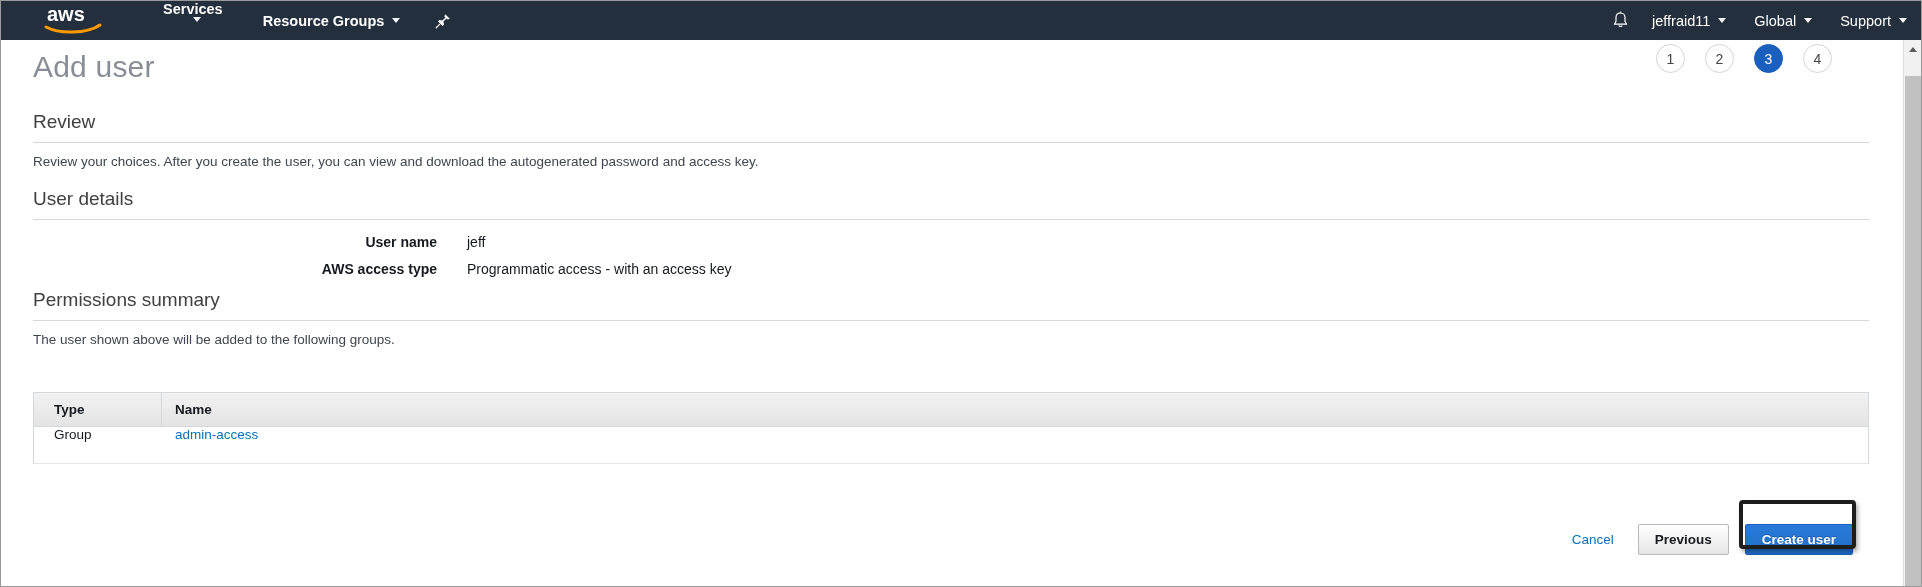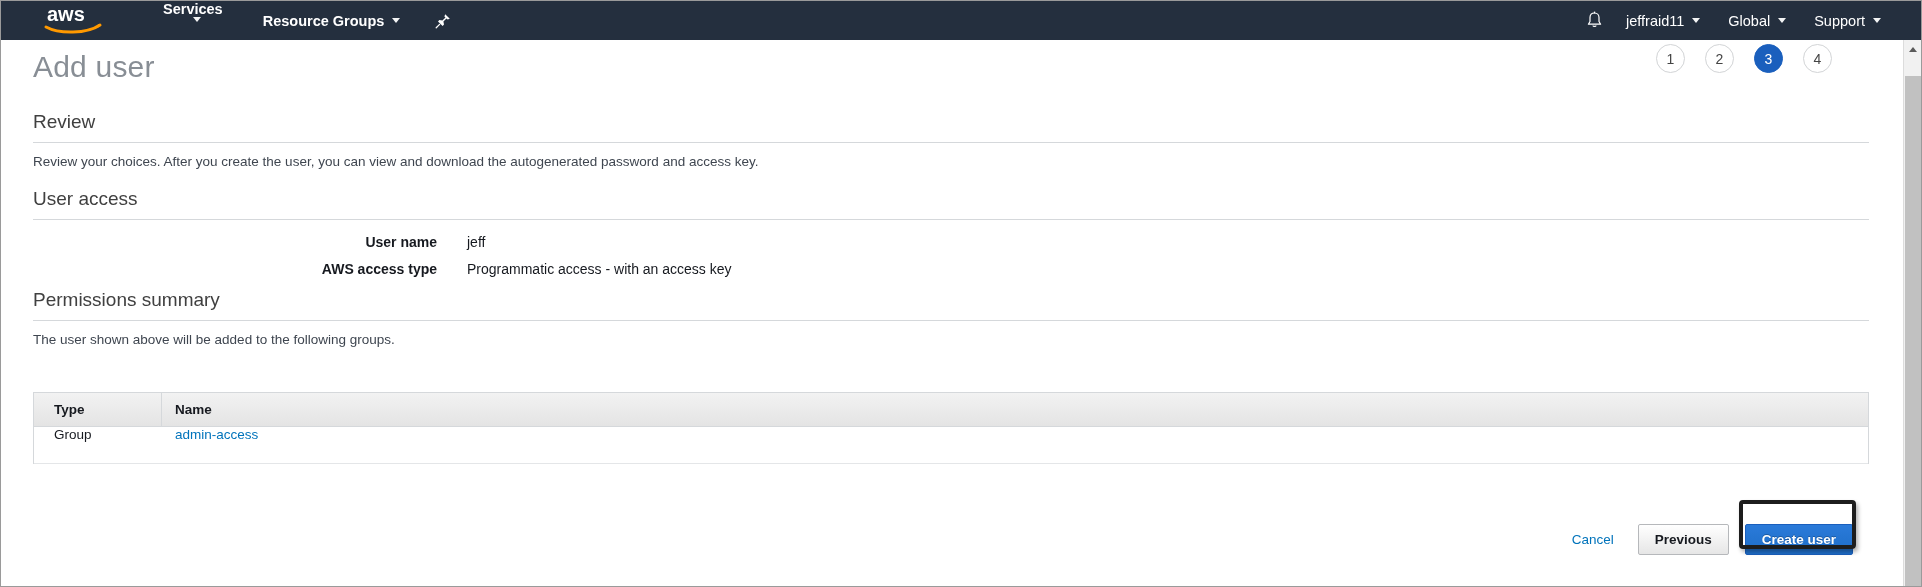--- a/index.html
+++ b/index.html
@@ -68,21 +68,20 @@
     width: 26px; height: 39px;
     display: flex; align-items: center; justify-content: center;
     cursor: pointer;
   }
 
   .nav-right {
     margin-left: auto;
     display: flex;
     align-items: center;
     height: 39px;
-    padding-right: 26px;
   }
   .bell-btn {
     width: 34px; height: 39px;
     display: flex; align-items: center; justify-content: center;
     cursor: pointer;
   }
   .nav-right .nav-item { font-weight: normal; font-size: 14.5px; padding: 0 14px; }
 
   
   .content {
@@ -349,21 +348,21 @@
       <div class="step active">3</div>
       <div class="step">4</div>
     </div>
 
     <div class="sec" id="sec-review">
       <div class="sec-head">Review</div>
       <div class="sec-desc">Review your choices. After you create the user, you can view and download the autogenerated password and access key.</div>
     </div>
 
     <div class="sec" id="sec-user">
-      <div class="sec-head">User access</div>
+      <div class="sec-head">User details</div>
       <div class="kv-wrap">
         <div class="kv-row">
           <div class="kv-label">User name</div>
           <div class="kv-value">jeff</div>
         </div>
         <div class="kv-row">
           <div class="kv-label">AWS access type</div>
           <div class="kv-value">Programmatic access - with an access key</div>
         </div>
       </div>

